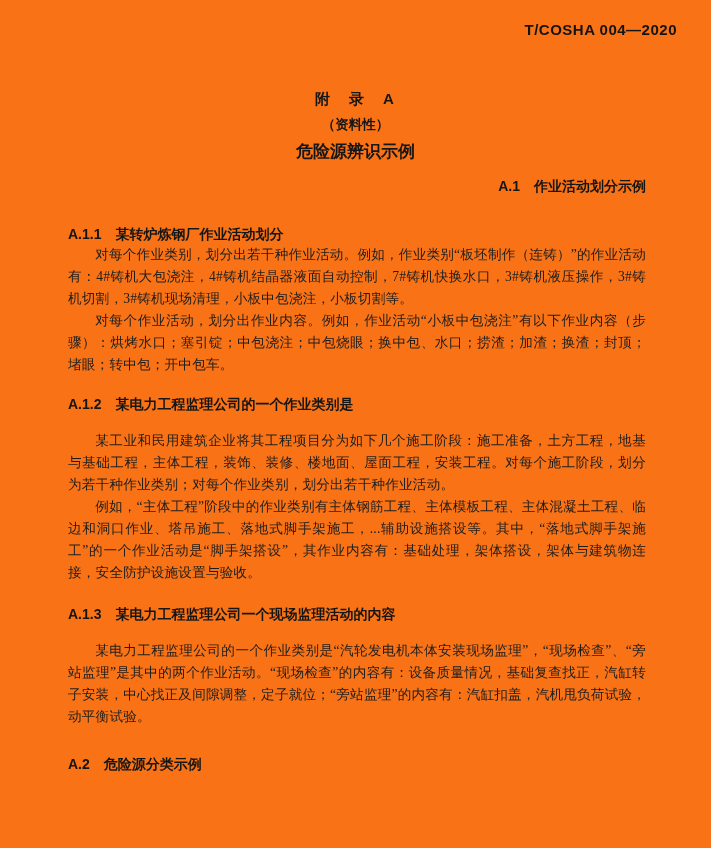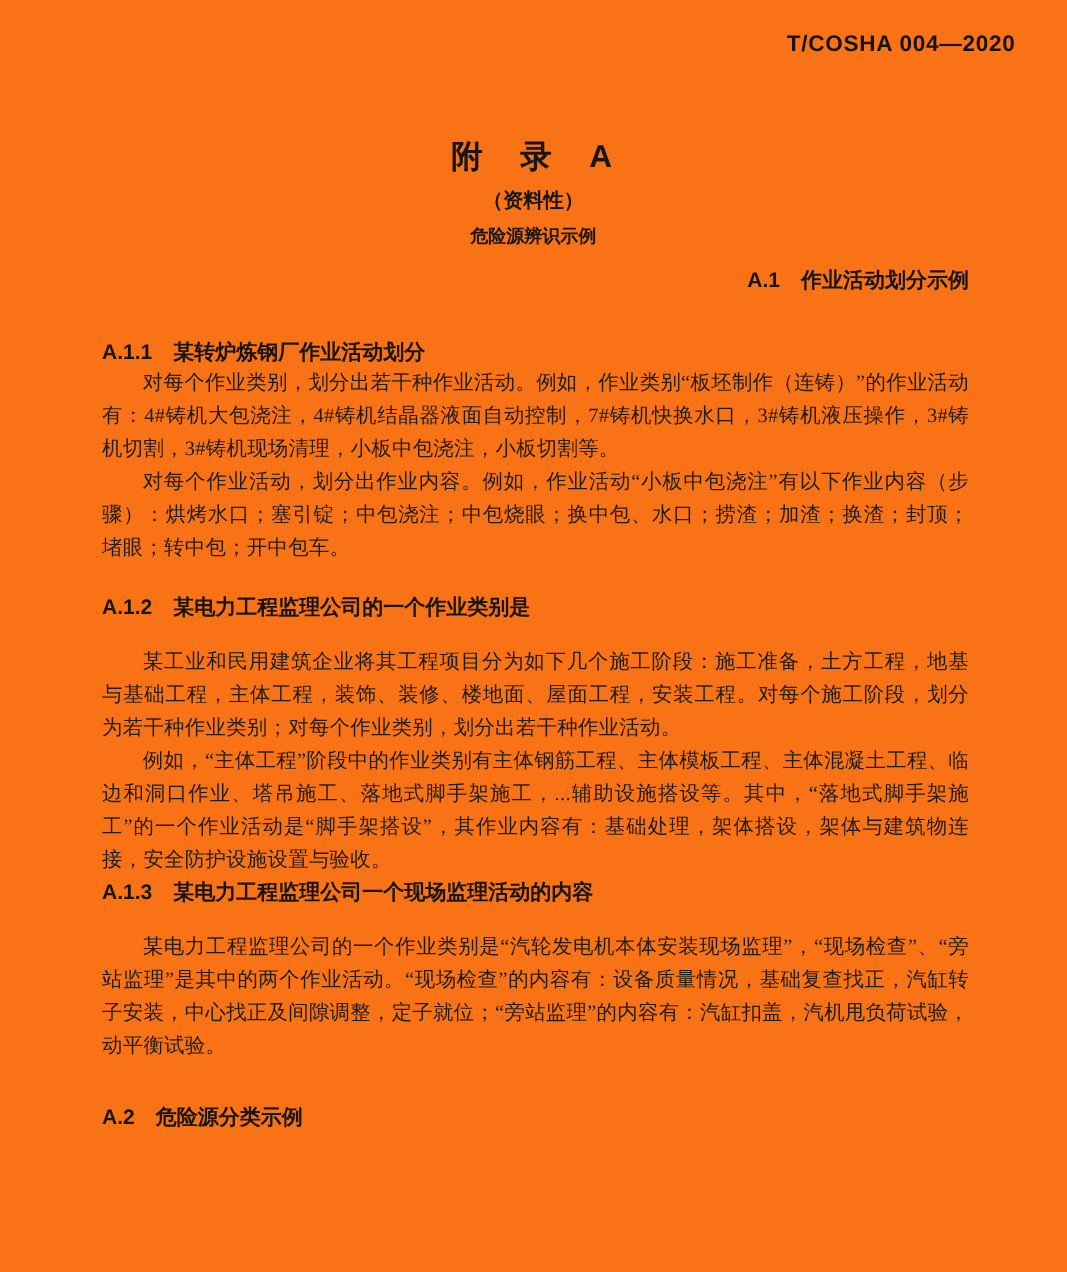--- a/index.html
+++ b/index.html
@@ -32,49 +32,49 @@
     left: 0;
     width: 100%;
     text-align: center;
   }
   .title-line {
     font-family: "Liberation Sans", sans-serif;
     font-weight: bold;
     color: #161616;
   }
   .title-main {
-    font-size: 21px;
+    font-size: 15px;
     letter-spacing: 2px;
     margin-bottom: 7px;
   }
   .title-sub {
     font-size: 13.5px;
     margin-bottom: 6px;
   }
   .title-name {
-    font-size: 12px;
+    font-size: 17px;
   }
   .content {
     position: absolute;
     top: 176px;
     left: 68px;
     width: 578px;
   }
   .sec-heading {
     font-family: "Liberation Sans", sans-serif;
     font-weight: bold;
     font-size: 14px;
     color: #161616;
     line-height: 20px;
     margin: 0;
   }
   .h-a1   { margin-bottom: 28px; text-align: right; }
   .h-a11  { }
   .h-a12  { margin-top: 18px; margin-bottom: 16px; }
-  .h-a13  { margin-bottom: 16px; }
+  .h-a13  { margin-top: 20px; margin-bottom: 16px; }
   .h-a2   { margin-top: 26px; margin-bottom: 28px; }
   .body-par {
     margin: 0;
     font-size: 13.6px;
     line-height: 22px;
     text-align: justify;
     text-indent: 2em;
     color: #1d1d1d;
     letter-spacing: 0.2px;
   }

